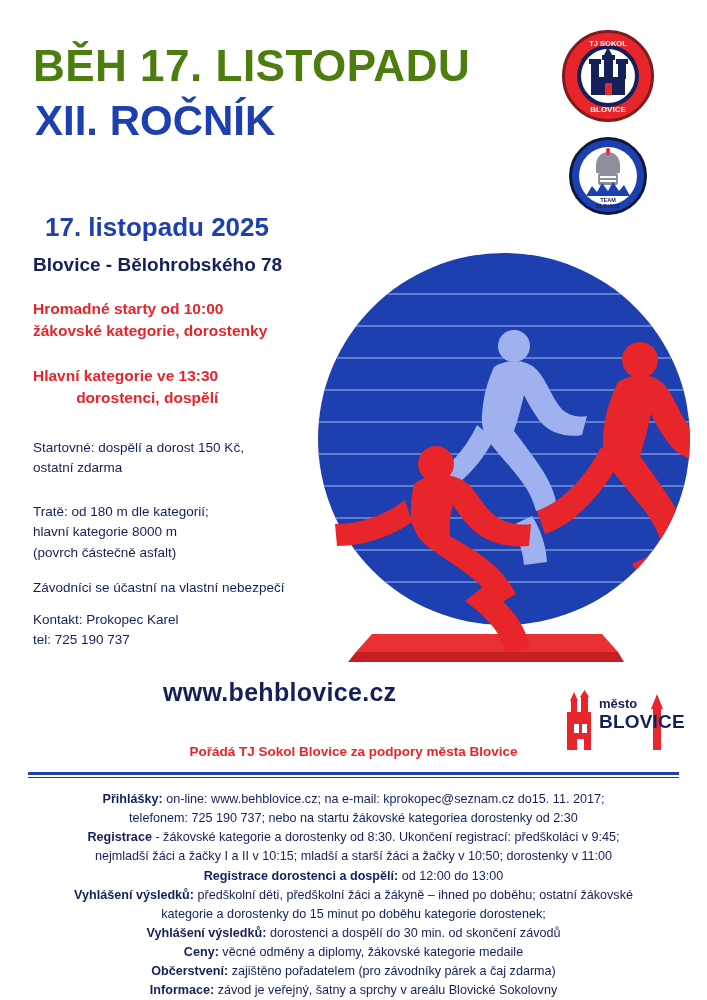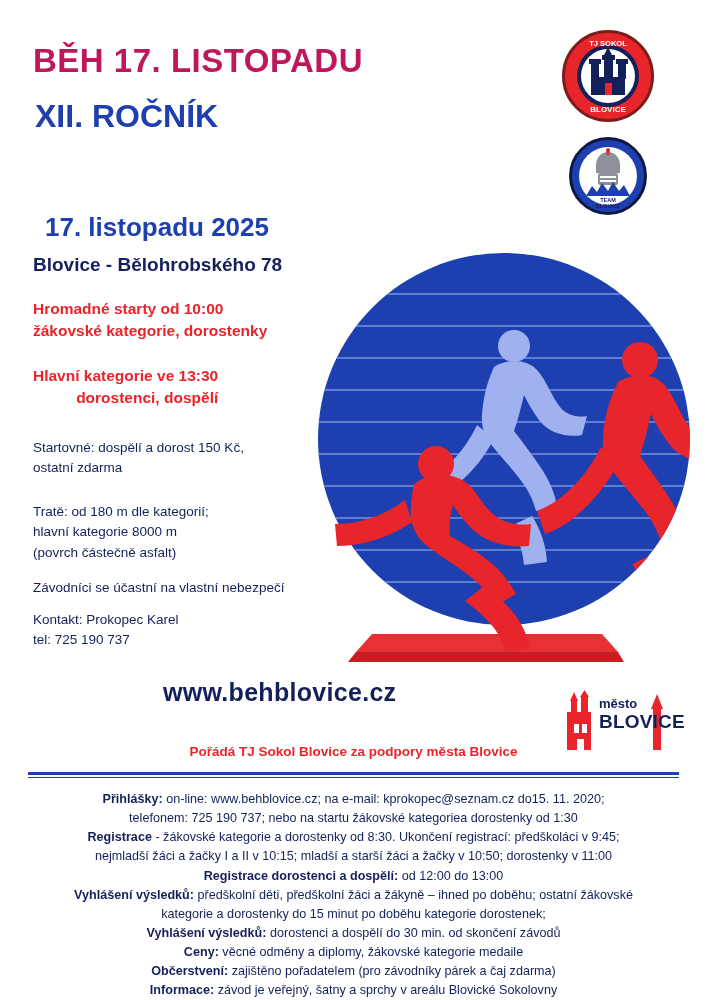--- a/index.html
+++ b/index.html
@@ -20,32 +20,32 @@
     height: 1000px;
     background: #ffffff;
     overflow: hidden;
   }
 
   
   .title-main {
     position: absolute;
     left: 33px;
     top: 44px;
-    font-size: 33px;
-    font-weight: bold;
-    color: #be185d;
+    font-size: 44px;
+    font-weight: bold;
+    color: #4d7c0f;
     letter-spacing: 0.5px;
     line-height: 1;
     white-space: nowrap;
   }
   .title-sub {
     position: absolute;
     left: 35px;
     top: 100px;
-    font-size: 32px;
+    font-size: 42px;
     font-weight: bold;
     color: #1d3faf;
     line-height: 1;
     white-space: nowrap;
   }
   .title-route {
     position: absolute;
     left: 33px;
     top: 152px;
     font-size: 36px;
@@ -364,22 +364,22 @@
       </g>
     </svg>
     <div class="city-text-small">město</div>
     <div class="city-text-big">BLOVICE</div>
   </div>
 
   <div class="divider"></div>
   <div class="divider2"></div>
 
   <div class="footer">
-    <p><b>Přihlášky:</b><span> on-line: www.behblovice.cz; na e-mail: kprokopec@seznam.cz do15. 11. 2020;</span></p>
-    <p><b></b><span>telefonem: 725 190 737; nebo na startu žákovské kategoriea dorostenky od 1:30</span></p>
+    <p><b>Přihlášky:</b><span> on-line: www.behblovice.cz; na e-mail: kprokopec@seznam.cz do15. 11. 2017;</span></p>
+    <p><b></b><span>telefonem: 725 190 737; nebo na startu žákovské kategoriea dorostenky od 2:30</span></p>
     <p><b>Registrace</b><span> - žákovské kategorie a dorostenky od 8:30. Ukončení registrací: předškoláci v 9:45;</span></p>
     <p><b></b><span>nejmladší žáci a žačky I a II v 10:15;  mladší a starší žáci a žačky v 10:50; dorostenky v 11:00</span></p>
     <p><b>Registrace dorostenci a dospělí:</b><span> od 12:00 do 13:00</span></p>
     <p><b>Vyhlášení výsledků:</b><span> předškolní děti, předškolní žáci a žákyně – ihned po doběhu; ostatní žákovské</span></p>
     <p><b></b><span>kategorie a dorostenky do 15 minut po doběhu kategorie dorostenek;</span></p>
     <p><b>Vyhlášení výsledků:</b><span> dorostenci a dospělí do 30 min. od skončení závodů</span></p>
     <p><b>Ceny:</b><span>  věcné odměny a diplomy, žákovské kategorie medaile</span></p>
     <p><b>Občerstvení:</b><span> zajištěno pořadatelem (pro závodníky párek a čaj zdarma)</span></p>
     <p><b>Informace:</b><span> závod je veřejný, šatny a sprchy v areálu Blovické Sokolovny</span></p>
   </div>

